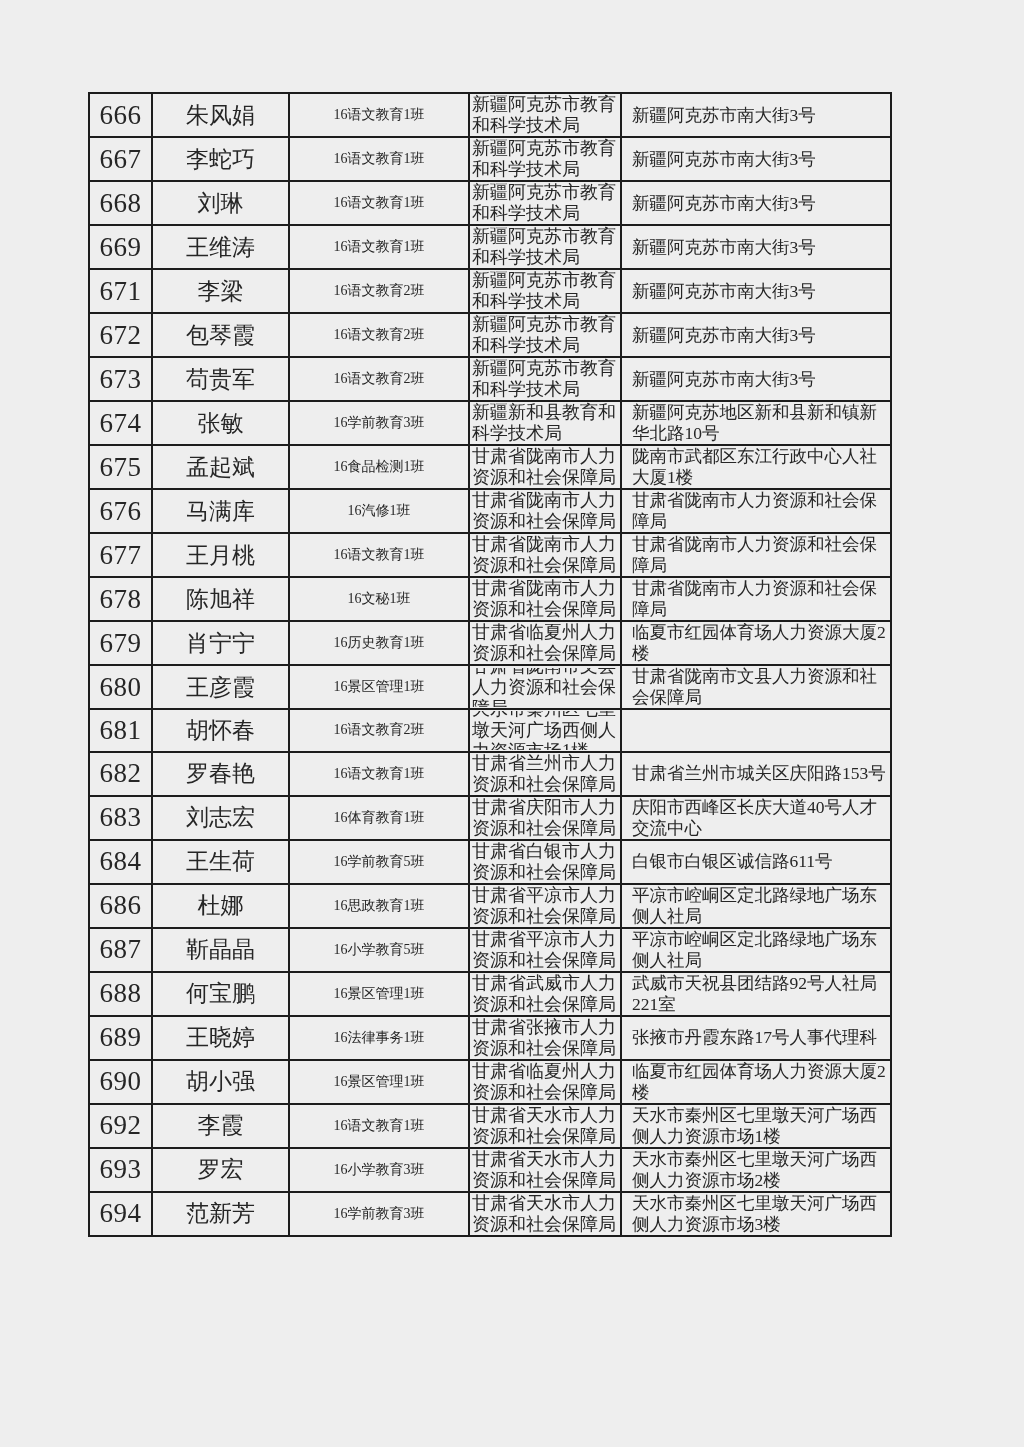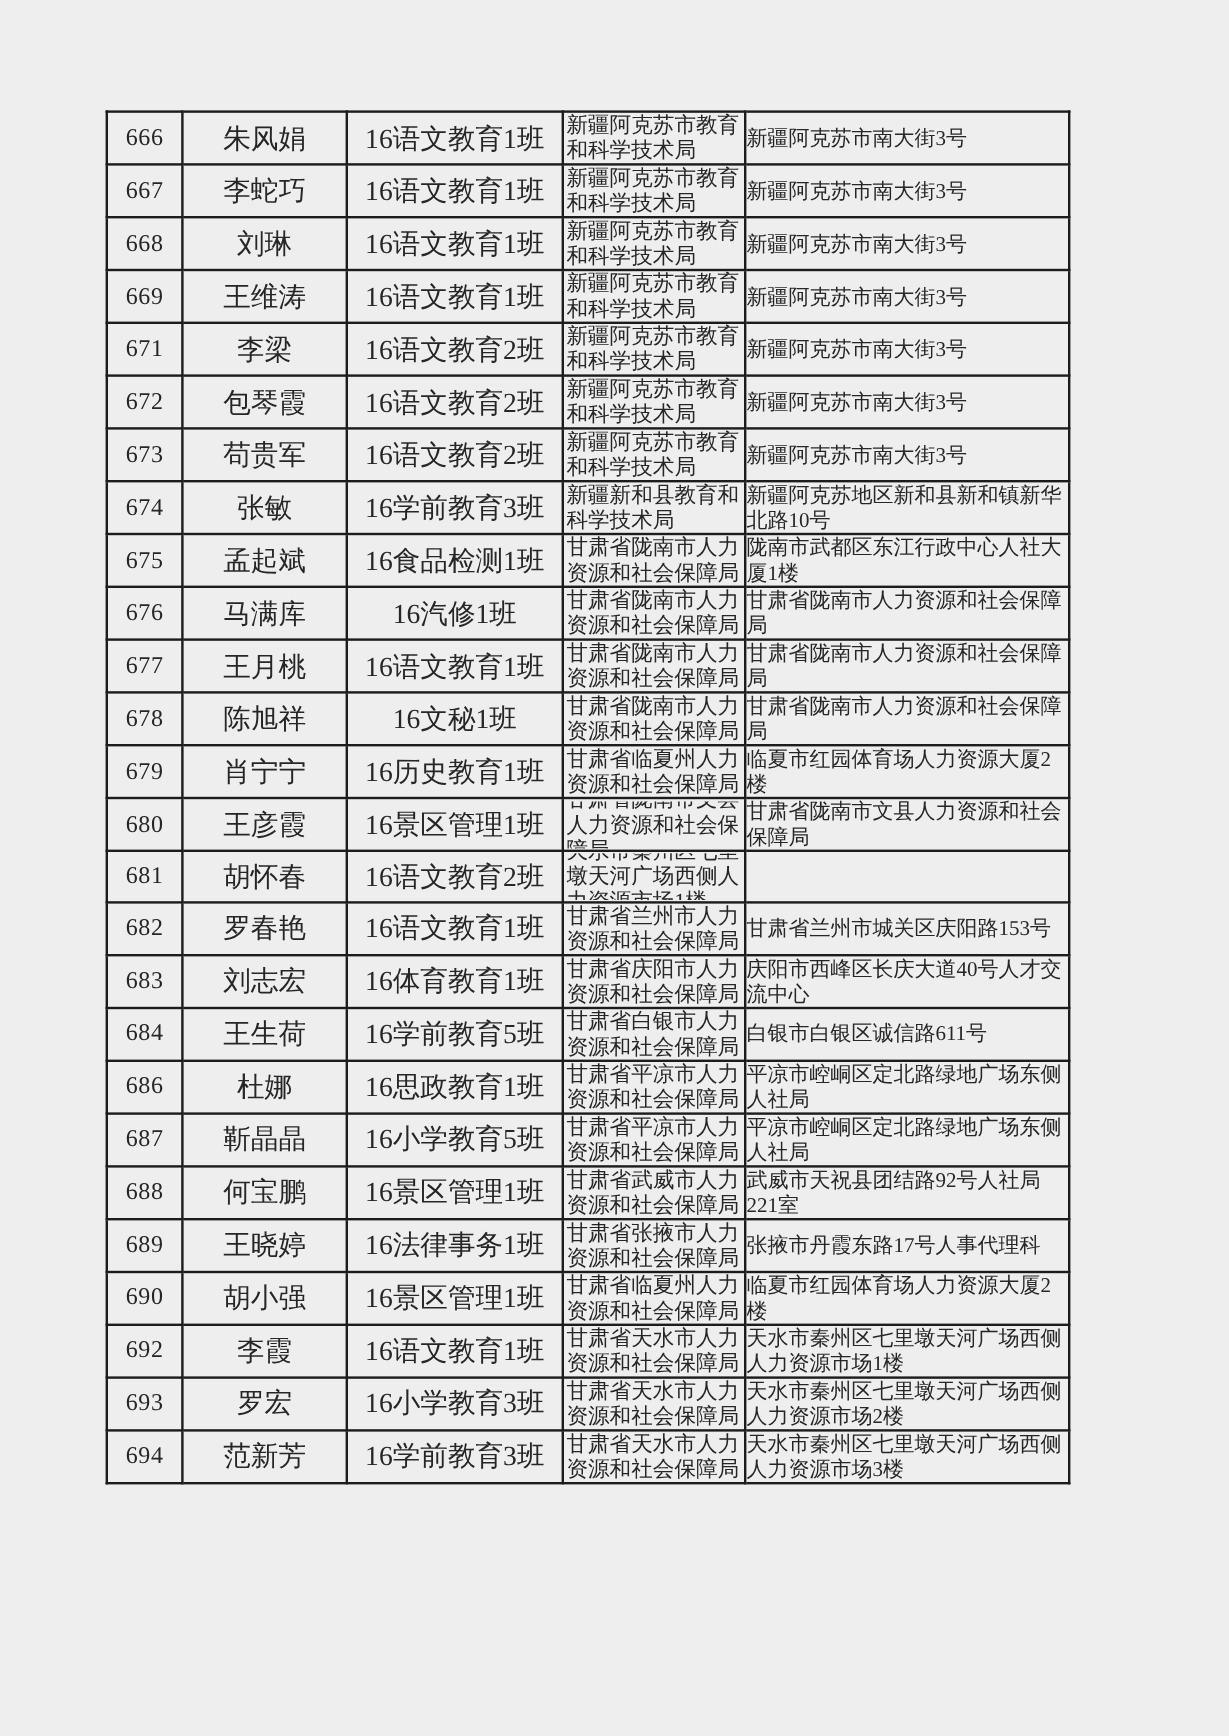--- a/index.html
+++ b/index.html
@@ -31,41 +31,41 @@
     padding: 0;
   }
   col.w-no    { width: 63px; }
   col.w-name  { width: 137px; }
   col.w-class { width: 180px; }
   col.w-org   { width: 152px; }
   col.w-addr  { width: 270px; }
 
   td.c-no {
     text-align: center;
-    font-size: 20px;
+    font-size: 27px;
     letter-spacing: 0.5px;
   }
   td.c-name {
     text-align: center;
     font-size: 23px;
   }
   td.c-class {
     text-align: center;
-    font-size: 23px;
+    font-size: 14px;
   }
   td.c-org {
     font-size: 18px;
     line-height: 21px;
     padding-left: 2px;
     text-align: left;
   }
   td.c-addr {
     font-size: 17.5px;
     line-height: 21px;
-    padding-left: 0;
+    padding-left: 10px;
     text-align: left;
   }
   
   td.clip-td .clipwrap {
     height: 39px;
     overflow: hidden;
     display: flex;
     flex-direction: column;
     justify-content: center;
   }

